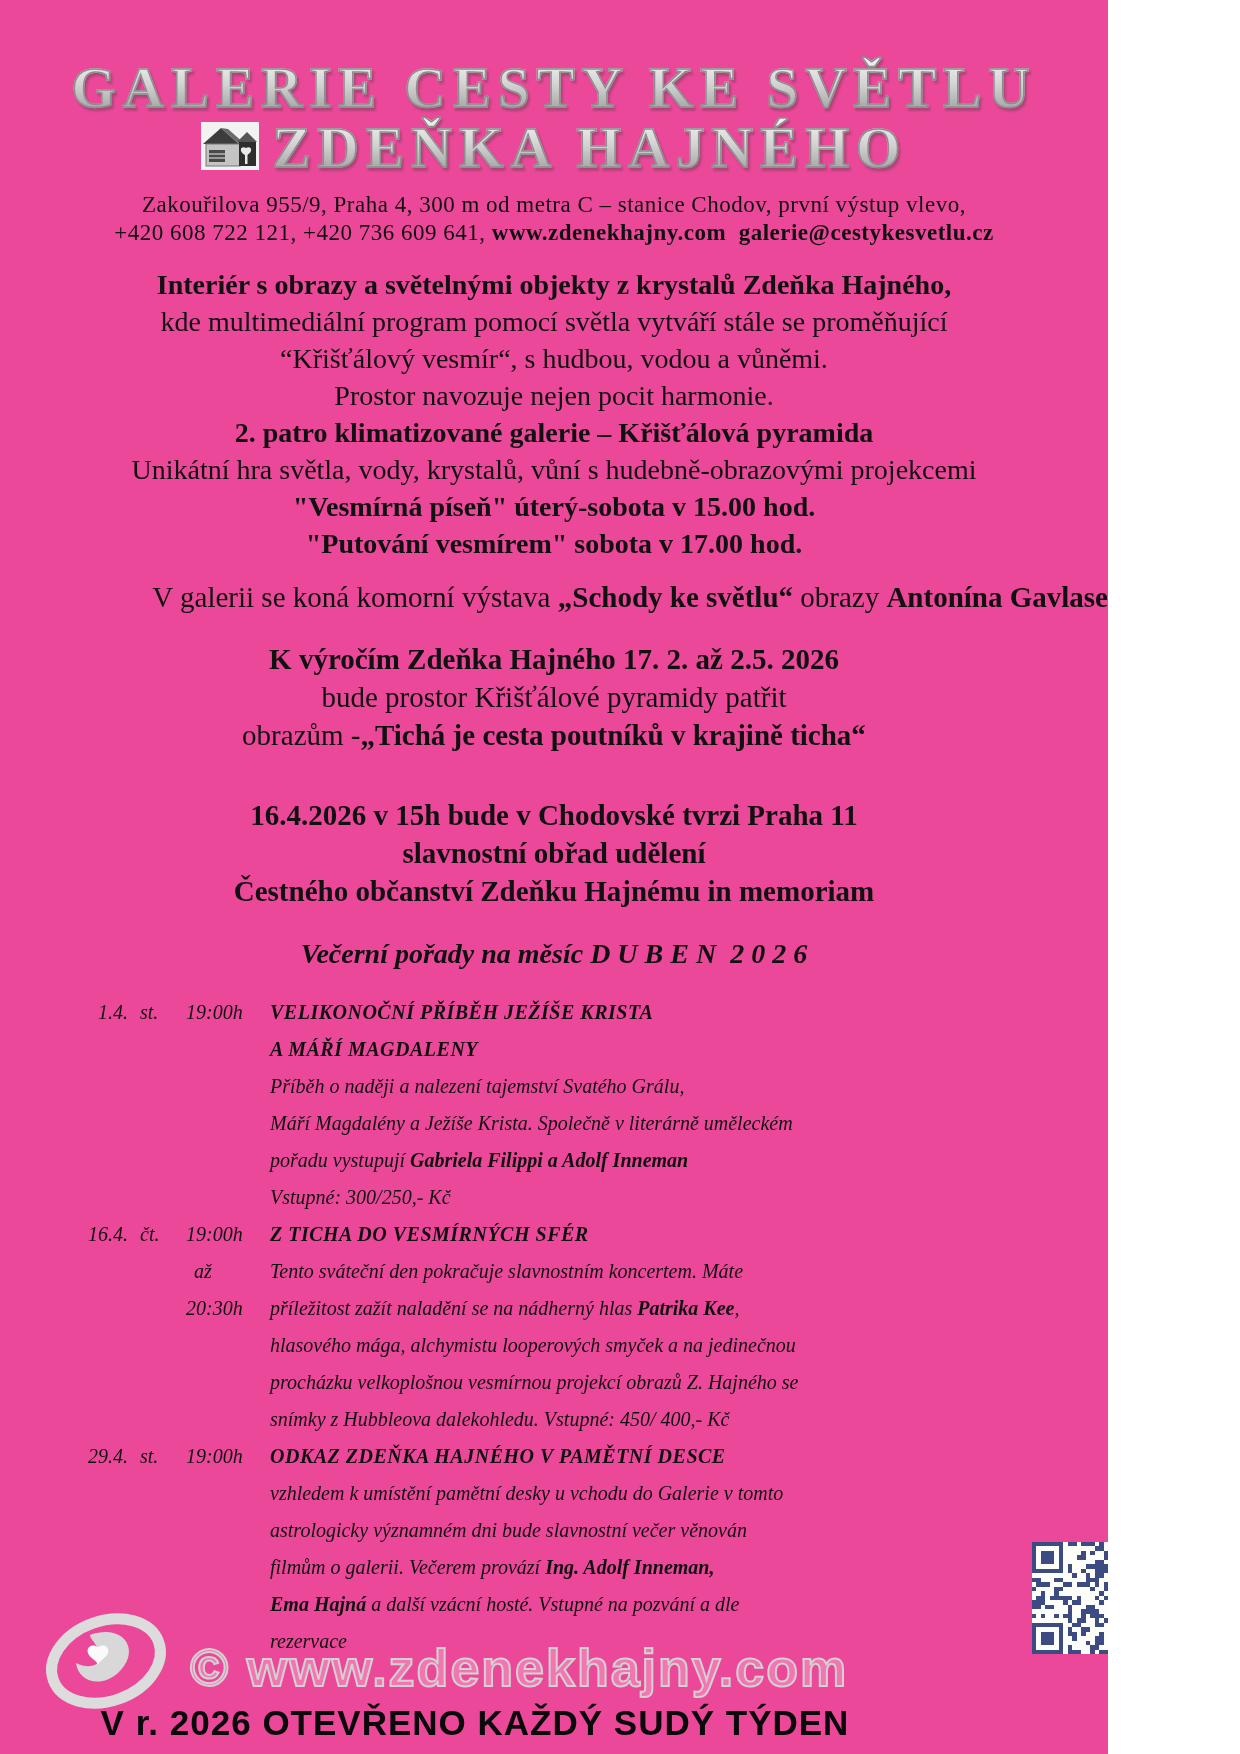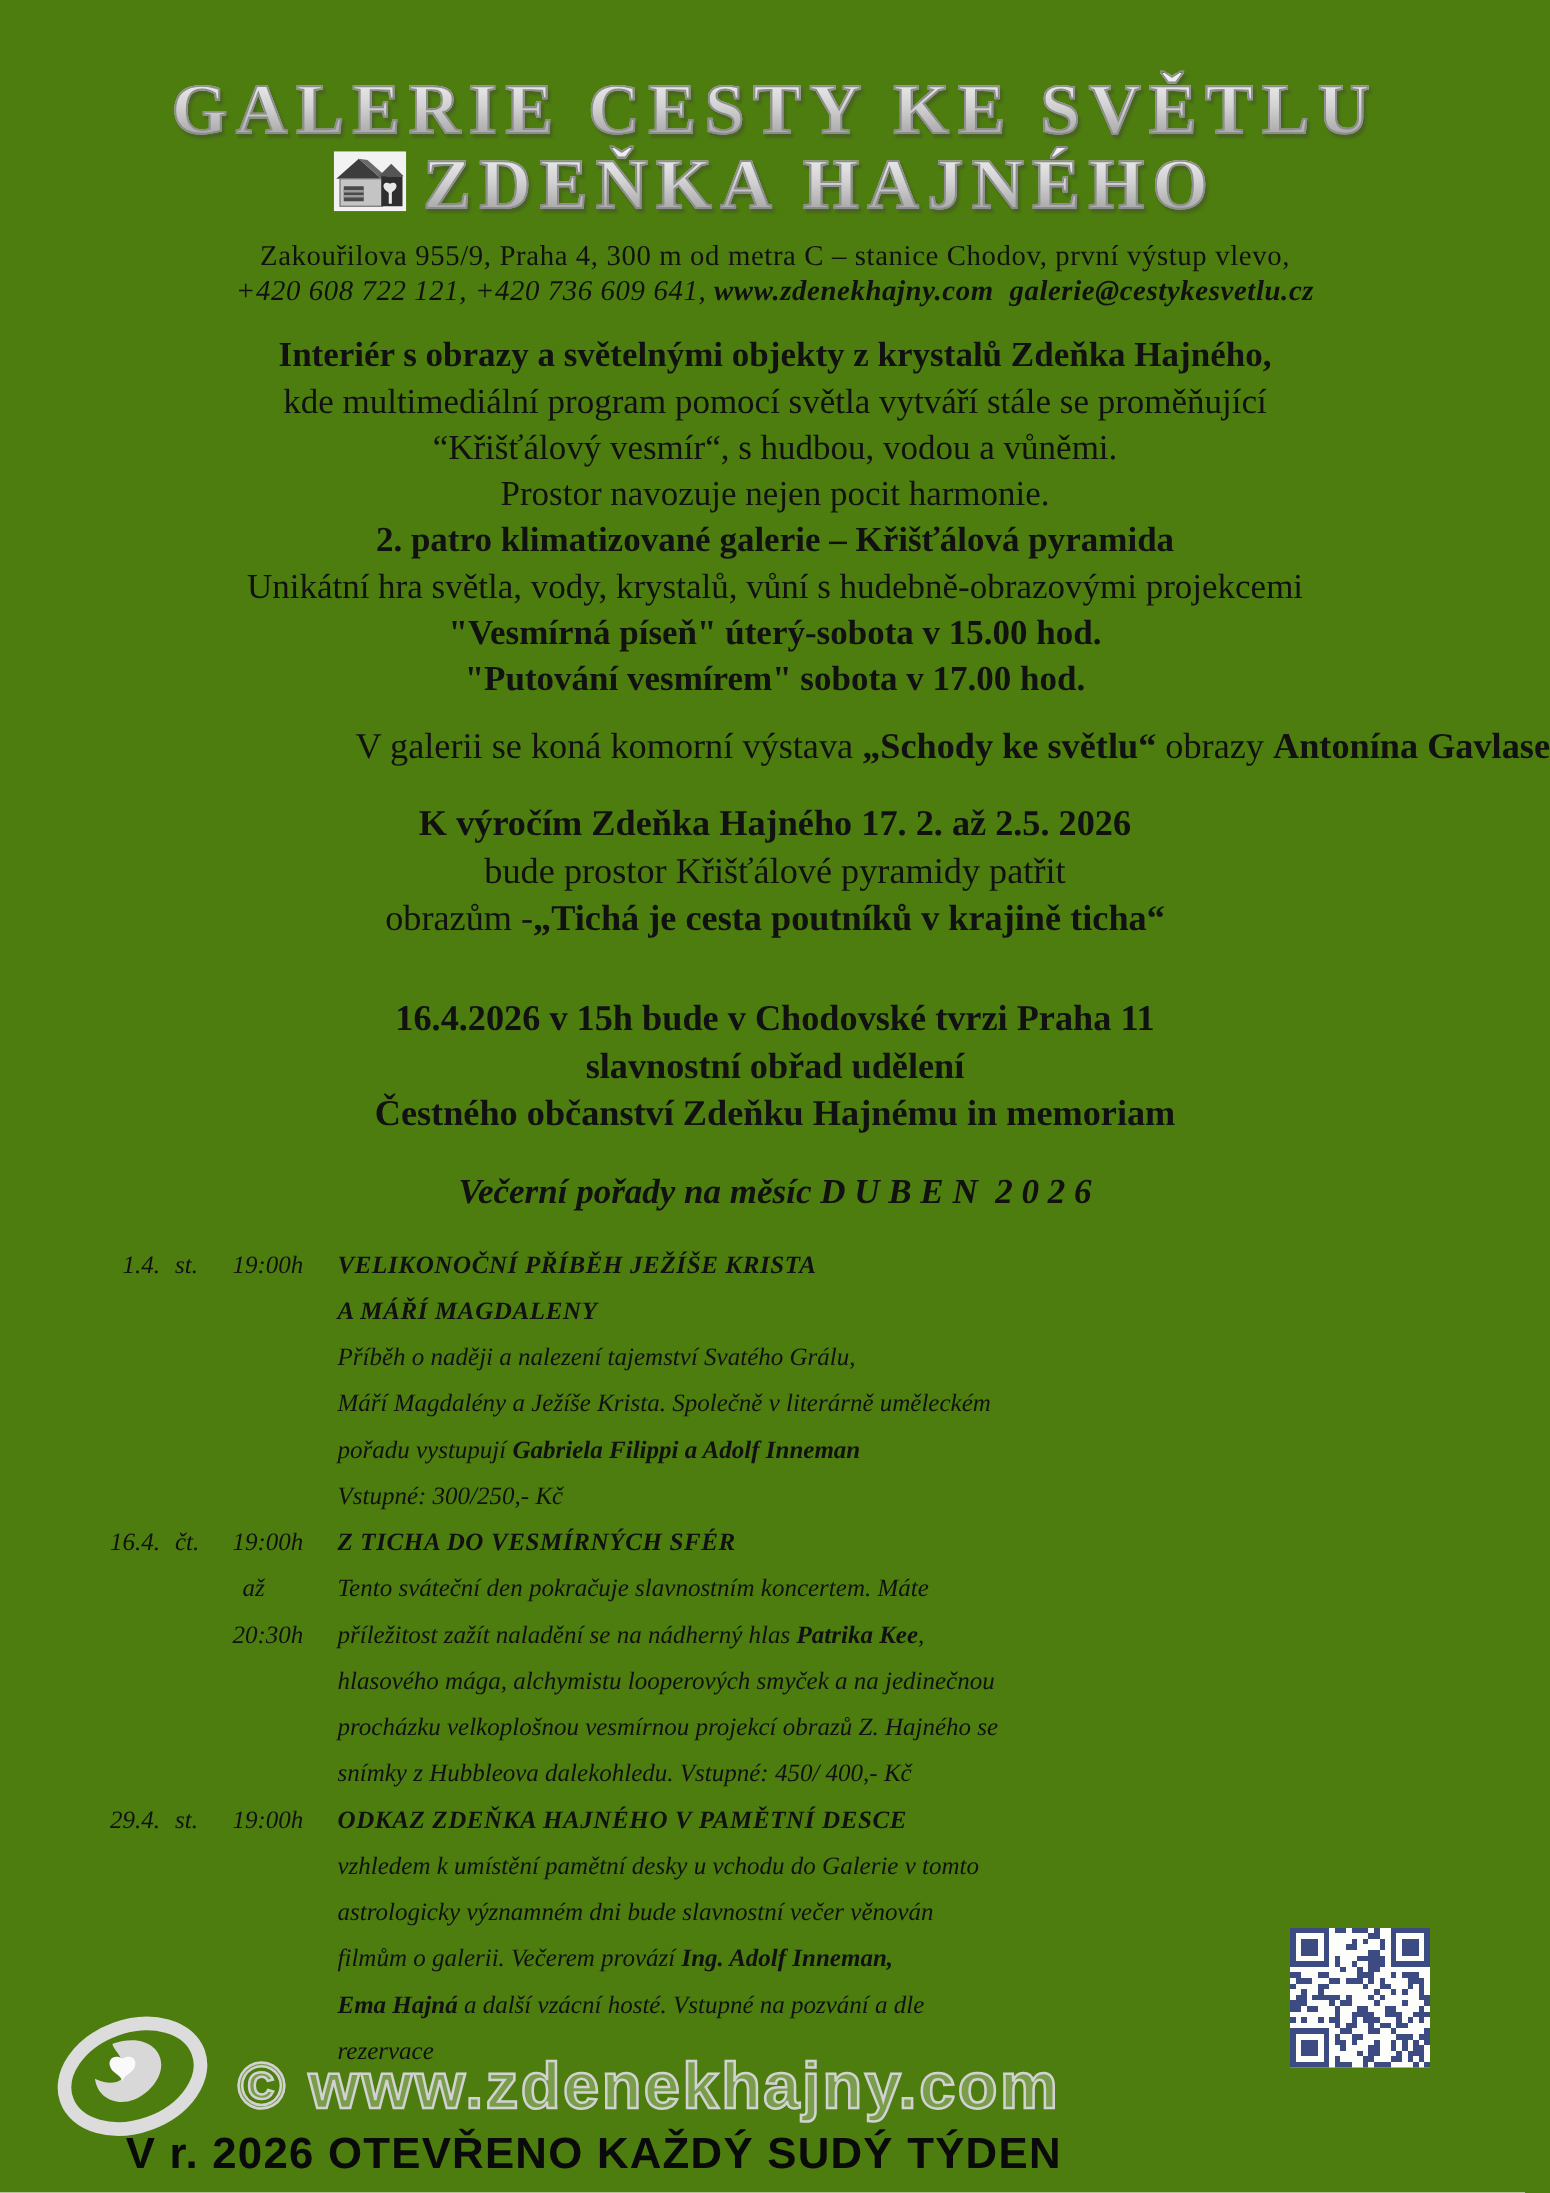--- a/index.html
+++ b/index.html
@@ -1,19 +1,19 @@
 <!DOCTYPE html>
 <html><head>
 <meta charset="utf-8">
 <style>
   html,body{margin:0;padding:0;background:#fff;}
   .page{
     position:relative;
-    width:1240px;height:1754px;
-    background:#4d7c0f;
+    width:1108px;height:1754px;
+    background:#ec4899;
     overflow:hidden;
     color:#111;
     font-family:"Liberation Serif", serif;
   }
   
   .header{padding-top:58px;text-align:center;}
   .title-line{display:flex;justify-content:center;align-items:center;gap:14px;line-height:1.05;}
   .title-text{
     font-family:"Liberation Serif", serif;
     font-weight:bold;
@@ -21,21 +21,21 @@
     letter-spacing:7px;
     background:linear-gradient(180deg,#f4f4f4 0%,#d2d2d2 45%,#969696 100%);
     -webkit-background-clip:text;background-clip:text;
     color:transparent;
     -webkit-text-stroke:1.5px #8d8d8d;
     filter:drop-shadow(2px 3px 1px rgba(60,60,60,0.35));
     white-space:nowrap;
   }
   .logo-box{flex:0 0 auto;display:inline-block;}
   .addr{font-size:23px;margin-top:14px;letter-spacing:.5px;}
-  .contact{font-size:23px;margin-top:2px;letter-spacing:.5px;font-style:italic;}
+  .contact{font-size:23px;margin-top:2px;letter-spacing:.5px;}
   .b{font-weight:bold;}
   
   .intro{margin-top:20px;text-align:center;font-size:28px;line-height:37px;}
   .intro .line{white-space:nowrap;}
   .exhibition{margin-top:16px;text-align:right;font-size:29px;line-height:38px;}
   .anniv{margin-top:24px;text-align:center;font-size:29px;line-height:38px;}
   .ceremony{margin-top:42px;text-align:center;font-size:29px;line-height:38px;font-weight:bold;}
   .program-heading{margin-top:28px;text-align:center;font-size:28px;font-weight:bold;white-space:pre;font-style:italic;}
   
   .events{margin-top:24px;font-size:20px;line-height:37px;font-style:italic;}

